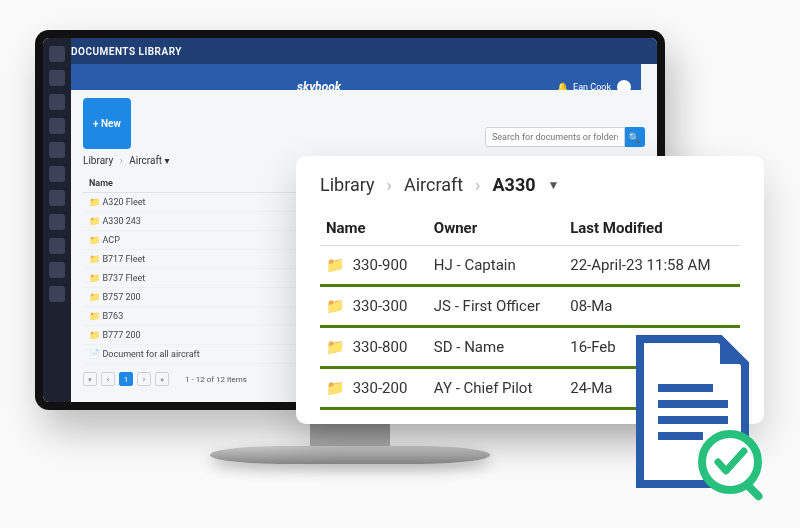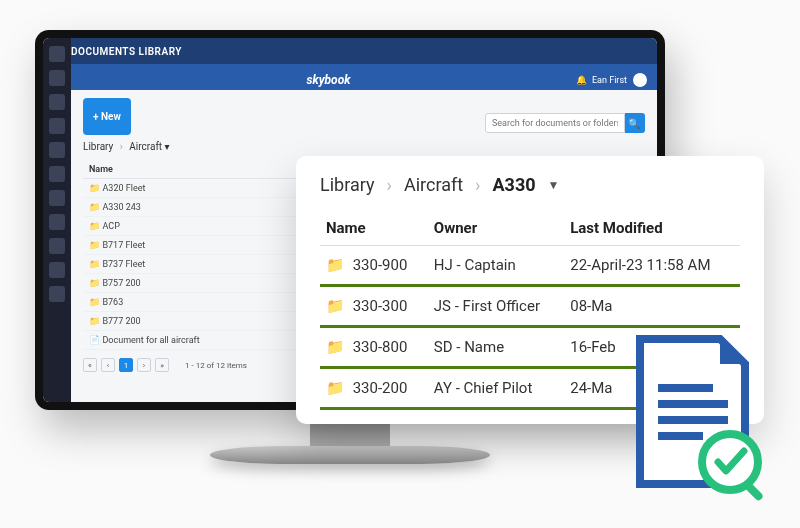--- a/index.html
+++ b/index.html
@@ -8,27 +8,27 @@
 
 .monitor{position:absolute;left:35px;top:30px;width:630px;height:380px;background:#111;border-radius:14px;padding:8px;box-shadow:8px 20px 40px rgba(0,0,0,.25)}
 .monitor-screen{width:100%;height:100%;background:#f4f6f8;border-radius:6px;overflow:hidden;position:relative}
 .stand-neck{position:absolute;left:310px;top:408px;width:80px;height:40px;background:linear-gradient(180deg,#888,#bbb);border-radius:4px 4px 0 0}
 .stand-base{position:absolute;left:210px;top:446px;width:280px;height:18px;background:linear-gradient(180deg,#d0d0d0,#888);border-radius:50%/100%;box-shadow:0 6px 14px rgba(0,0,0,.25)}
 
 
 .lsb{position:absolute;left:0;top:0;bottom:0;width:28px;background:#1e2230}
 .lsb div{width:16px;height:16px;margin:8px auto;background:#3c4258;border-radius:3px}
 .apphdr{position:absolute;left:28px;top:0;right:0;height:26px;background:#1f3f74;color:#fff;font-size:10px;font-weight:600;letter-spacing:.5px;display:flex;align-items:center;}
-.appbar{position:absolute;left:28px;top:26px;right:0;height:26px;background:#2a5cac;display:flex;align-items:center;justify-content:space-between;padding:16px 10px}
+.appbar{position:absolute;left:28px;top:26px;right:16px;height:26px;background:#2a5cac;display:flex;align-items:flex-start;justify-content:space-between;padding:16px 10px}
 .logo{color:#fff;font-style:italic;font-weight:700;font-size:12px;margin:0 auto}
 .user-chip{display:flex;align-items:center;gap:6px;color:#fff;font-size:9px}
 .user-chip .bell{width:10px;height:10px}
 .user-chip .av{width:14px;height:14px;background:#fff;border-radius:50%}
 .main{position:absolute;left:28px;top:52px;right:0;bottom:0;background:#f4f6f8;padding:8px 12px}
-.newbtn{background:#1e88e5;color:#fff;font-size:10px;font-weight:600;padding:13px 10px;border-radius:4px;display:inline-flex;align-items:center;gap:4px;border:none}
+.newbtn{background:#1e88e5;color:#fff;font-size:10px;font-weight:600;padding:20px 10px;border-radius:4px;display:inline-flex;align-items:center;gap:4px;border:none}
 .searchrow{display:flex;justify-content:flex-end;margin-top:-22px}
 .search{display:flex;align-items:center}
 .search input{font-size:9px;padding:4px 6px;border:1px solid #ccd3dd;border-radius:3px 0 0 3px;width:140px;height:20px}
 .search button{width:20px;height:20px;border:none;background:#1e88e5;color:#fff;border-radius:0 3px 3px 0;font-size:10px}
 .crumb1{font-size:10px;color:#333;margin-top:8px}
 .crumb1 .sep{color:#aaa;margin:0 4px}
 .crumb1 .dd::after{content:" \25BE"}
 .tbl1{margin-top:8px;font-size:9px;width:100%;border-collapse:collapse}
 .tbl1 th{text-align:left;color:#333;font-weight:600;padding:4px 6px;border-bottom:1px solid #e0e4ea}
 .tbl1 td{padding:4px 6px;border-bottom:1px solid #edf0f4;color:#444}
@@ -73,21 +73,21 @@
         <div></div>
     </div>
     <div class="apphdr">
       <span>DOCUMENTS LIBRARY</span>
     </div>
     <div class="appbar">
       <span></span>
       <span class="logo">skybook</span>
       <span class="user-chip">
         <span class="bell">🔔</span>
-        <span>Ean First</span>
+        <span>Ean Cook</span>
         <span class="av"></span>
       </span>
     </div>
     <div class="main">
       <button class="newbtn">+  New</button>
       <div class="searchrow">
         <div class="search">
           <input placeholder="Search for documents or folders" style="">
           <button>🔍</button>
         </div>

